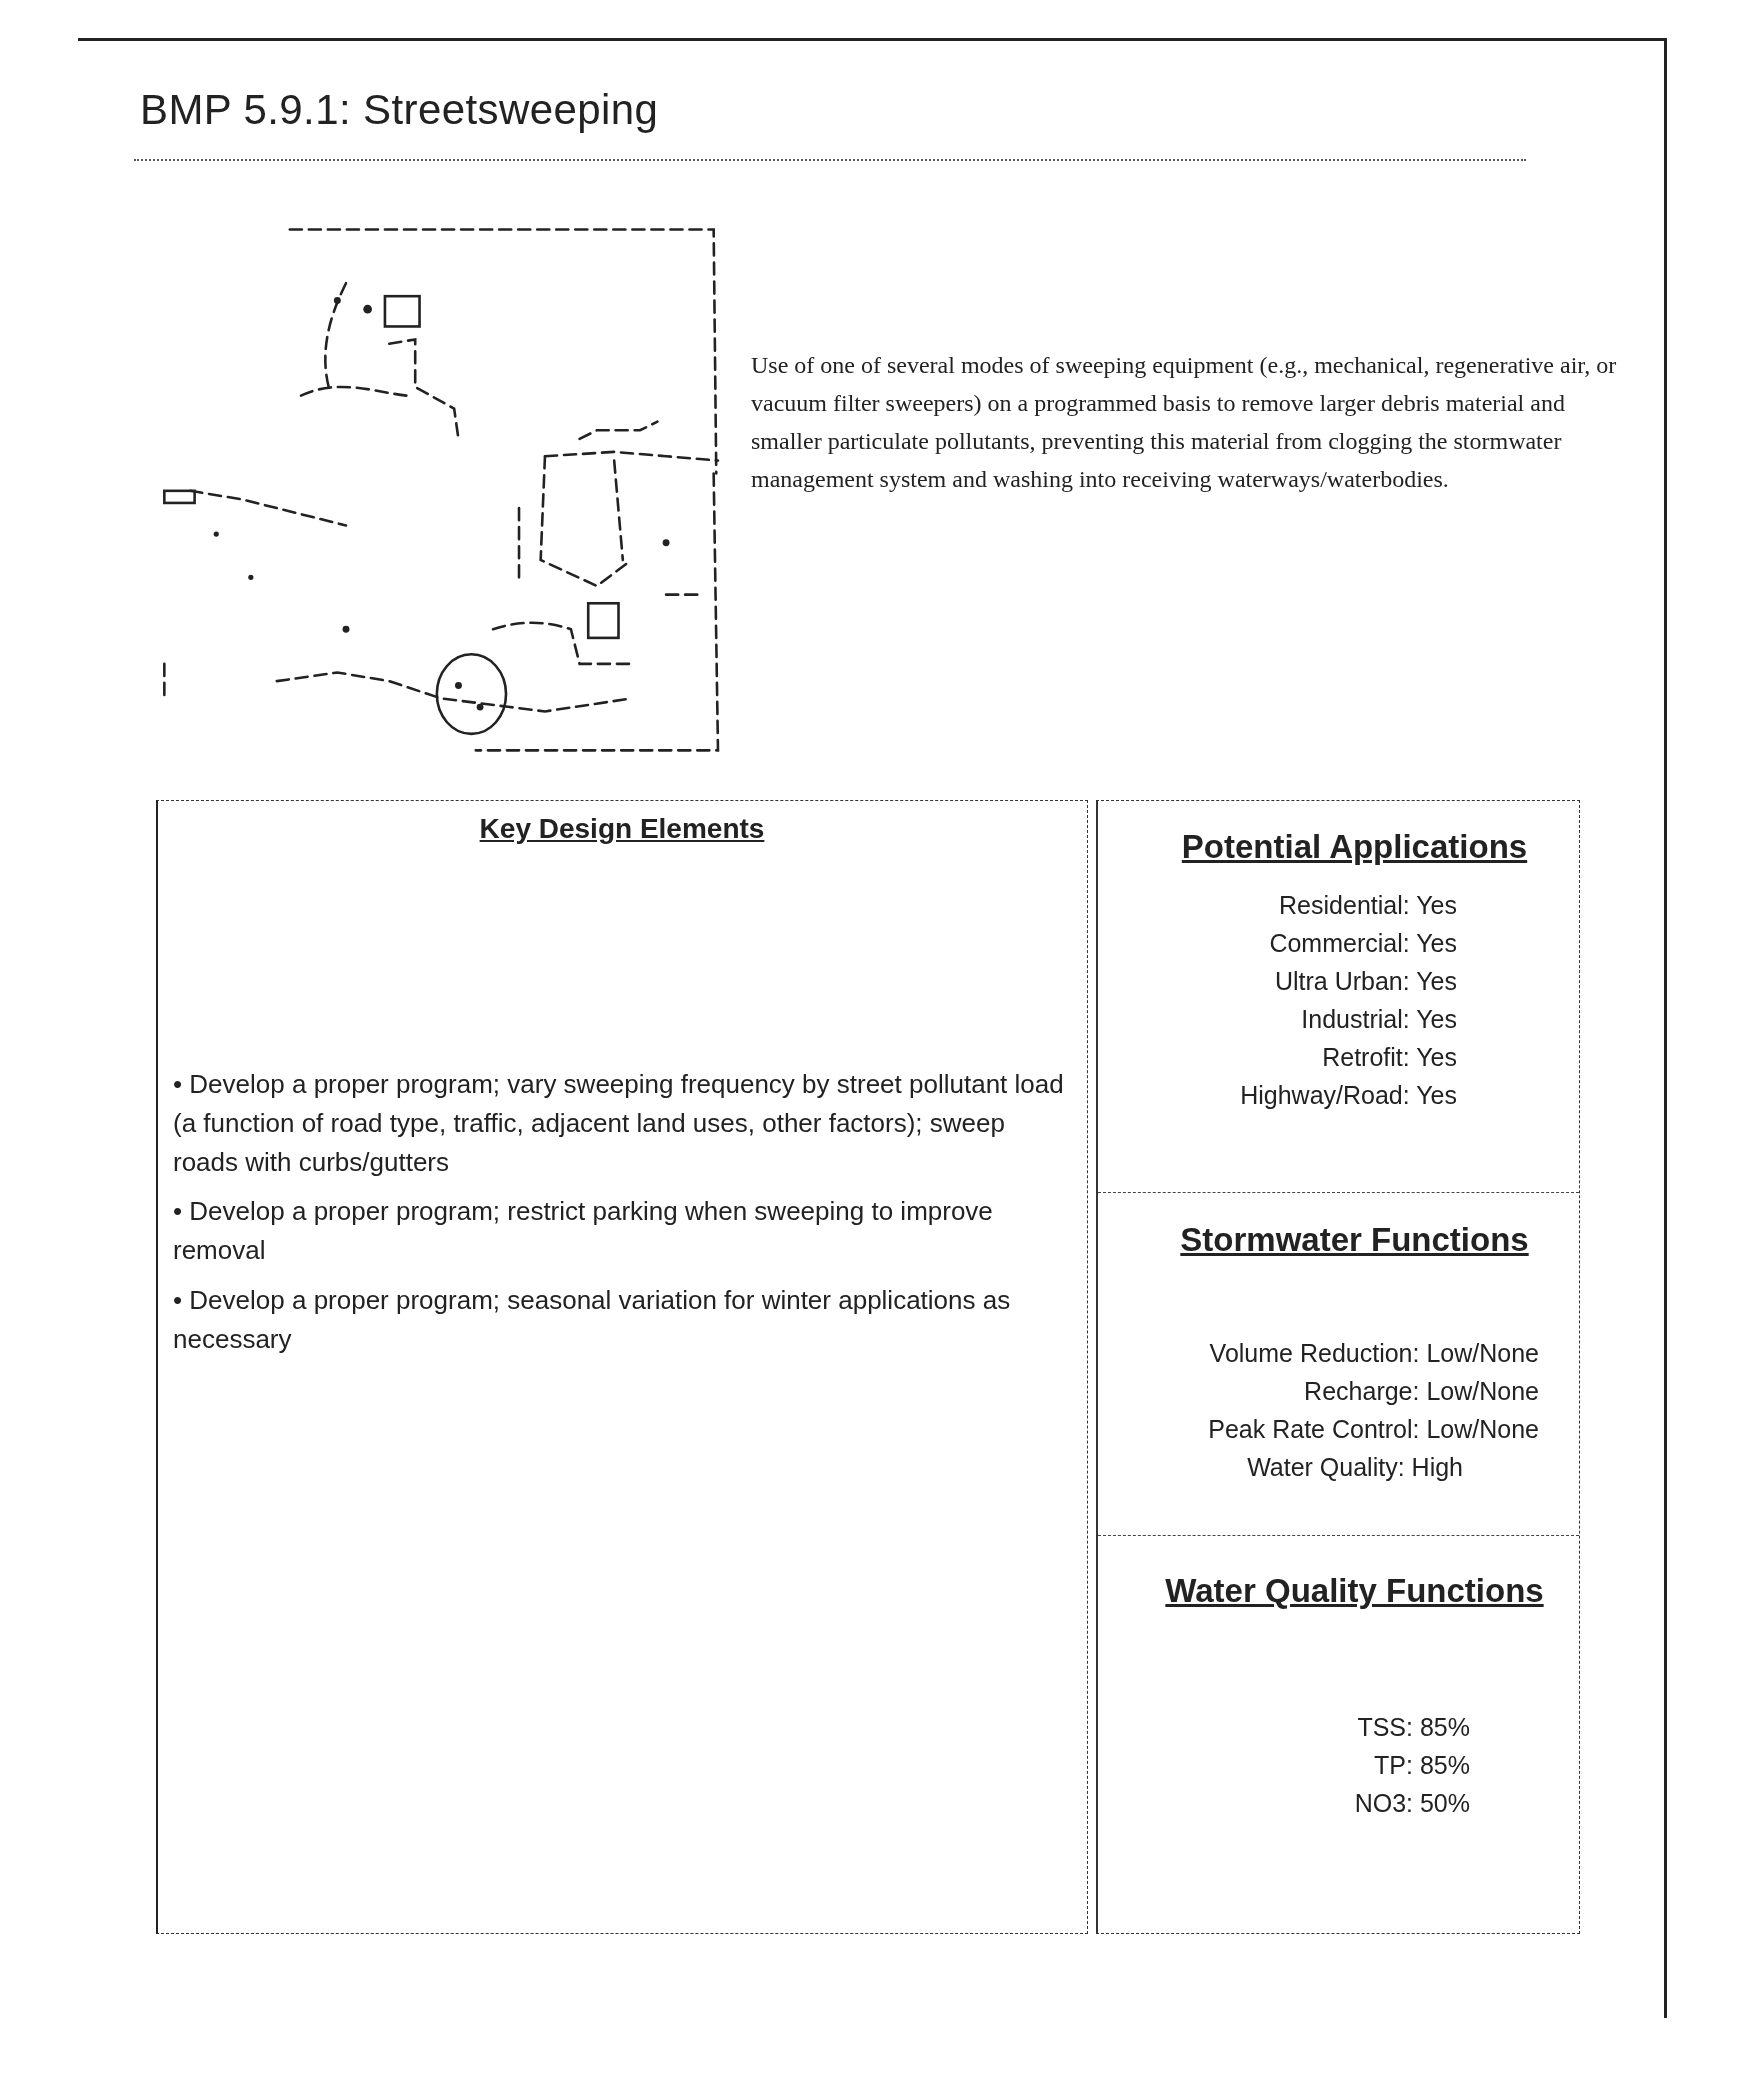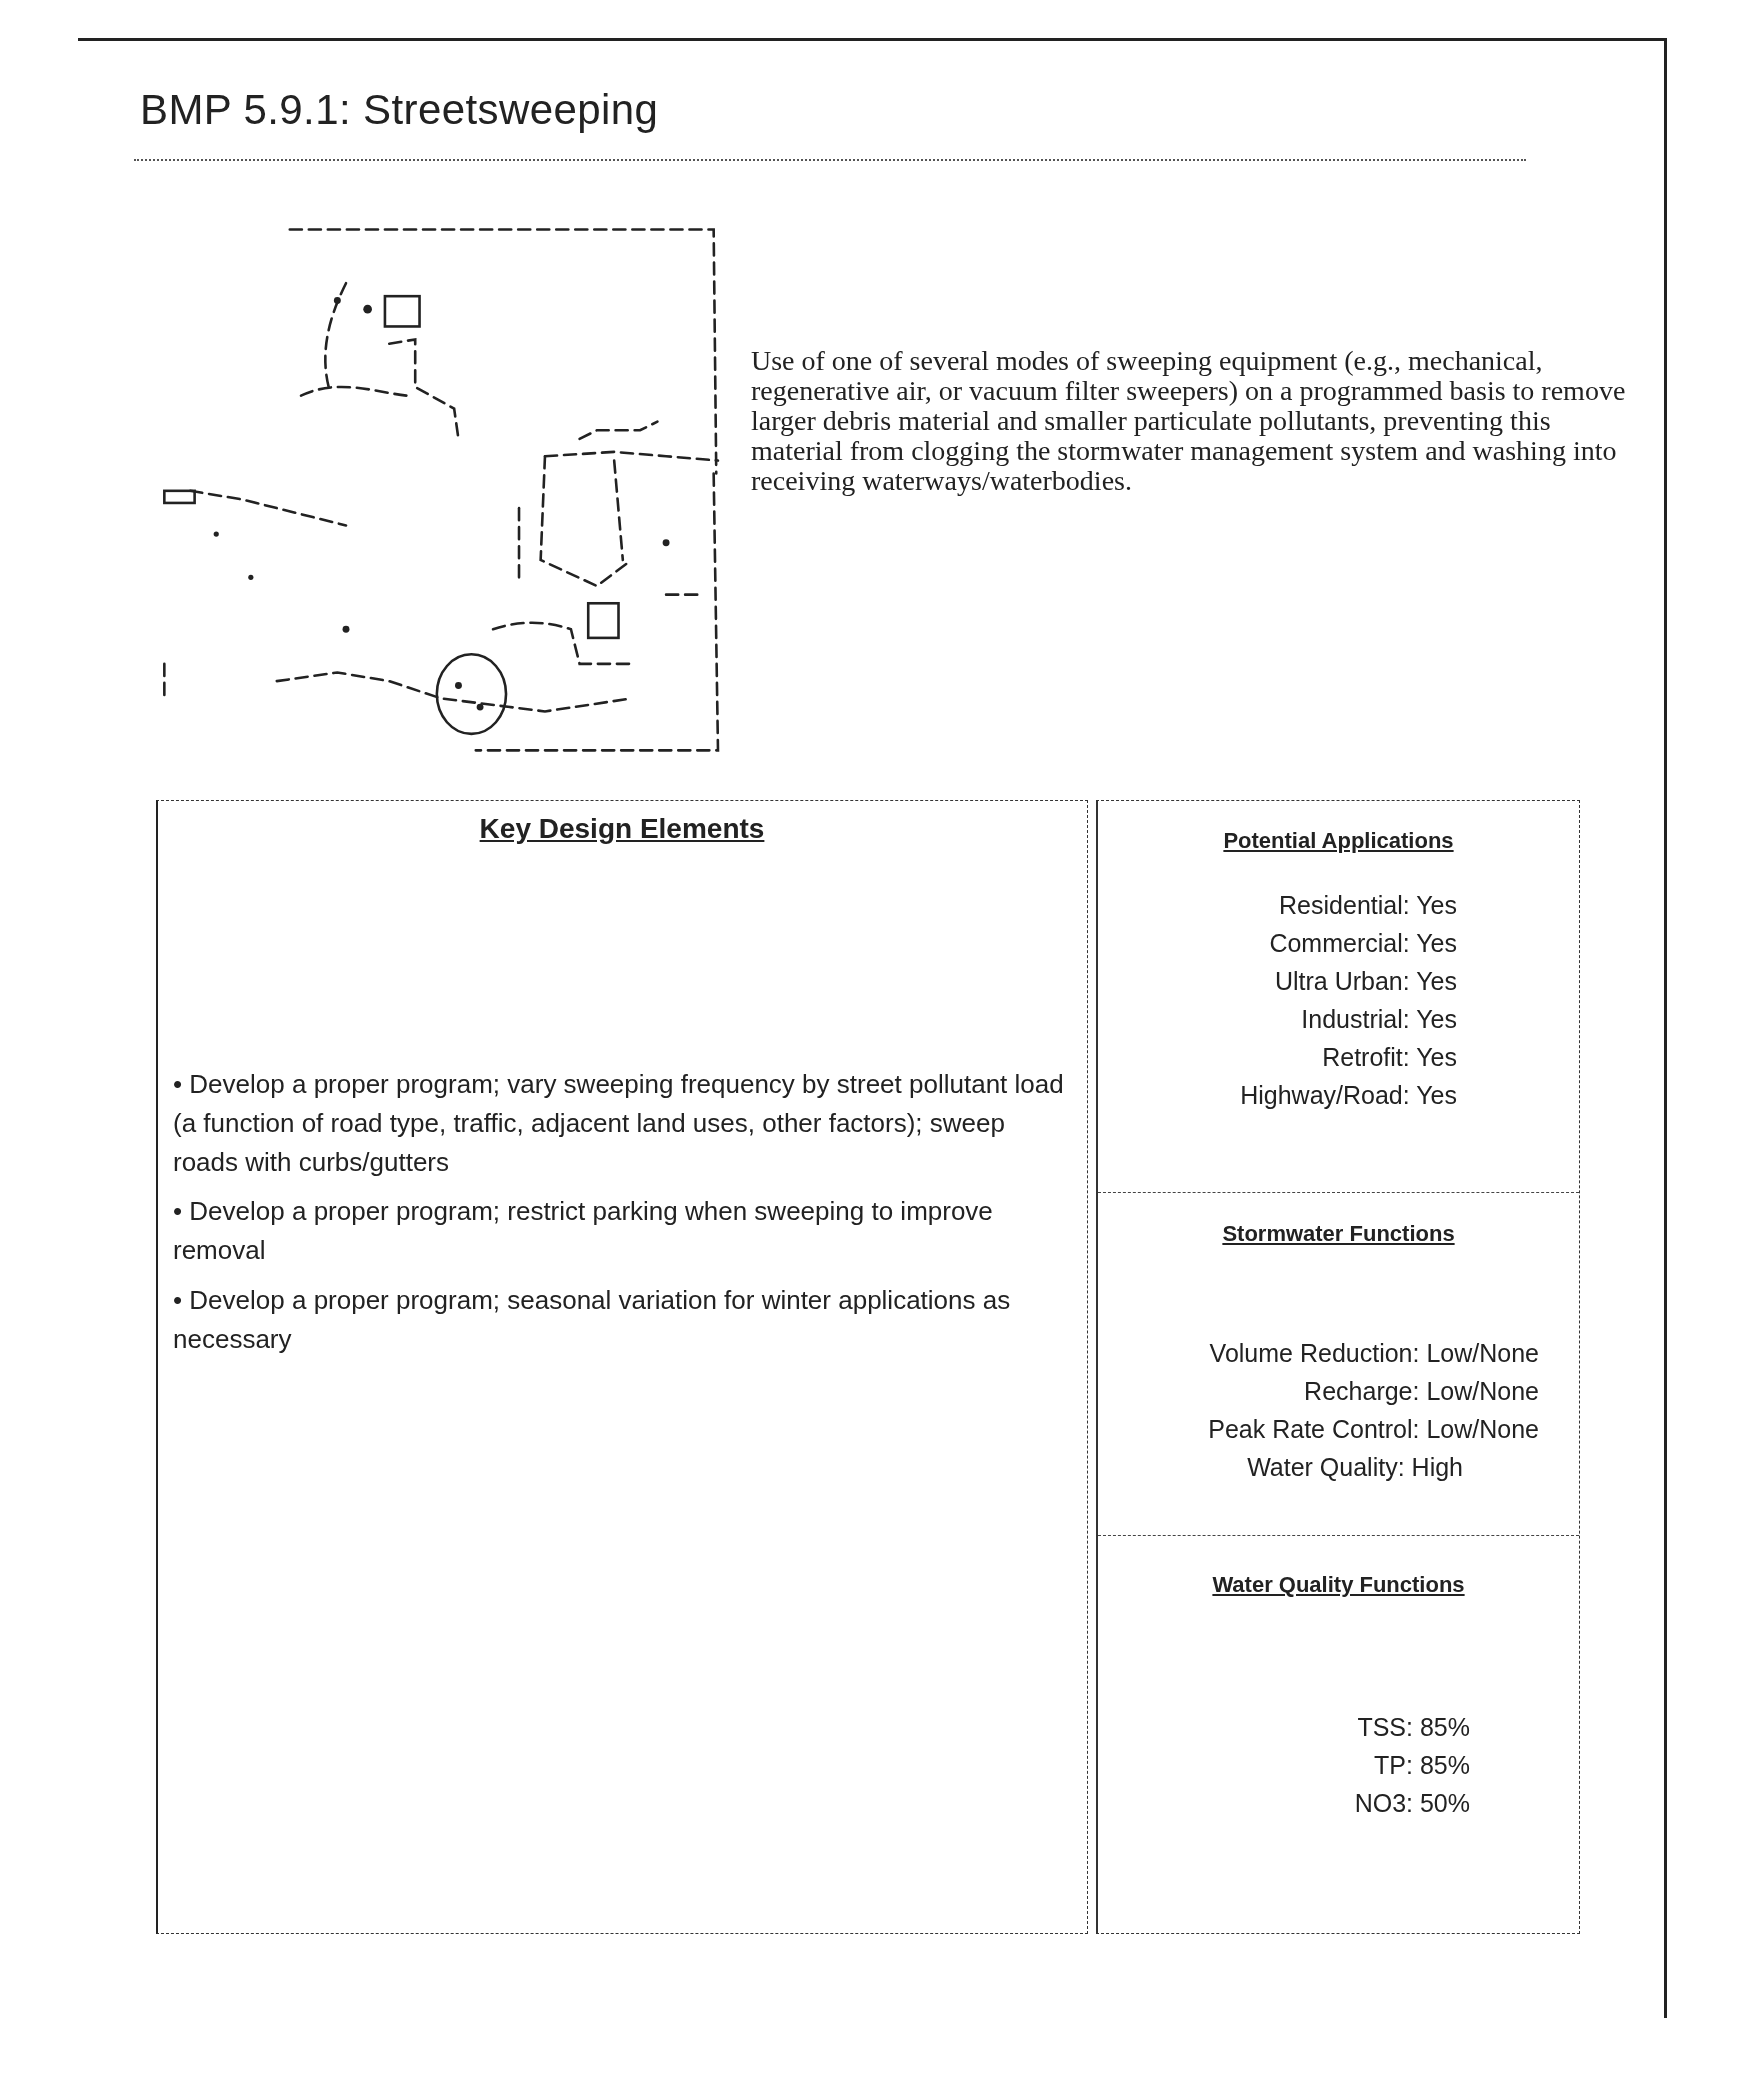--- a/index.html
+++ b/index.html
@@ -3,31 +3,31 @@
   <meta charset="utf-8">
   <style>
     html, body { margin: 0; padding: 0; background: #ffffff; }
     body { width: 1760px; height: 2079px; position: relative; overflow: hidden; color: #111; }
     .page-border-top { position: absolute; left: 78px; top: 38px; width: 1588px; height: 2.6px; background: #222; }
     .page-border-right { position: absolute; left: 1664px; top: 38px; width: 2.6px; height: 1980px; background: #222; }
     .title { position: absolute; left: 140px; top: 86px; font-family: "Liberation Sans", sans-serif; font-size: 42px; color: #222; letter-spacing: 0.4px; }
     .title-rule { position: absolute; left: 134px; top: 159px; width: 1392px; height: 0; border-top: 2.6px dotted #555; }
     .photo { position: absolute; left: 147px; top: 214px; width: 584px; height: 545px; }
     .photo svg { width: 100%; height: 100%; }
-    .description { position: absolute; left: 751px; top: 346px; width: 882px; font-family: "Liberation Serif", serif; font-size: 28px; line-height: 30px; color: #222; }
+    .description { position: absolute; left: 751px; top: 346px; width: 882px; font-family: "Liberation Serif", serif; font-size: 24px; line-height: 38px; color: #222; }
     .box { position: absolute; border: 1.7px dashed #333; box-sizing: border-box; }
     .key-box { left: 156px; top: 800px; width: 932px; height: 1134px; border-left: 2.6px solid #222; }
     .right-col { left: 1096px; top: 800px; width: 484px; height: 1134px; border-left: 2.6px solid #333; }
     .right-divider { position: absolute; left: 1098px; width: 481px; height: 0; border-top: 1.7px dashed #444; }
     .section-heading { font-family: "Liberation Sans", sans-serif; font-weight: bold; text-decoration: underline; color: #222; text-align: center; }
     .key-heading { position: absolute; left: 156px; top: 813px; width: 932px; font-size: 28px; }
     .bullets { position: absolute; left: 173px; top: 1065px; width: 891px; font-family: "Liberation Sans", sans-serif; font-size: 26px; line-height: 39px; color: #222; }
     .bullet { margin: 0 0 10.4px 0; }
     .bullet.italic { }
-    .sub-heading { position: absolute; left: 1098px; width: 481px; font-size: 22px; }
+    .sub-heading { position: absolute; left: 1098px; width: 481px; font-size: 33px; padding-left: 16px; }
     .kv-list { position: absolute; font-family: "Liberation Sans", sans-serif; font-size: 25px; line-height: 38px; color: #222; text-align: right; }
     .kv-row { white-space: nowrap; }
   </style>
 </head>
 <body>
 
 <div class="page-border-top"></div>
 <div class="page-border-right"></div>
 
 <div class="title">BMP 5.9.1: Streetsweeping</div>

